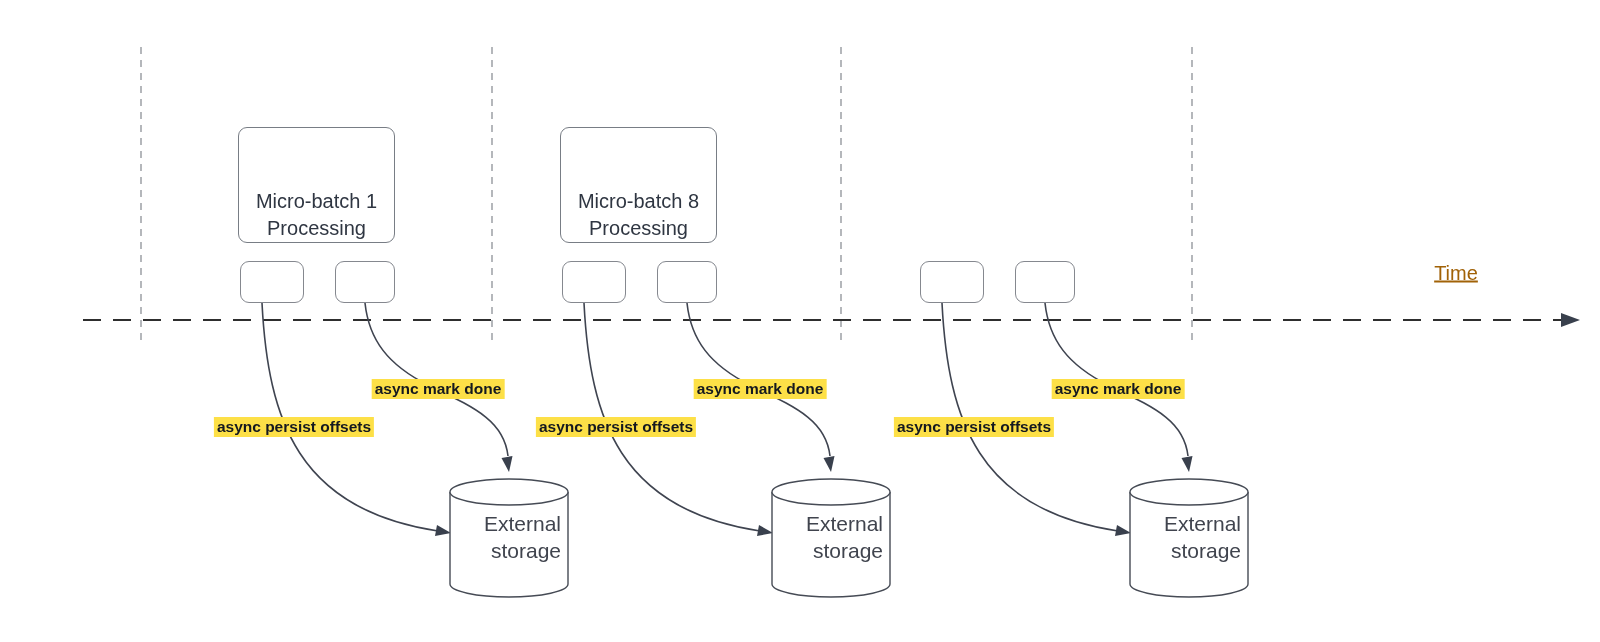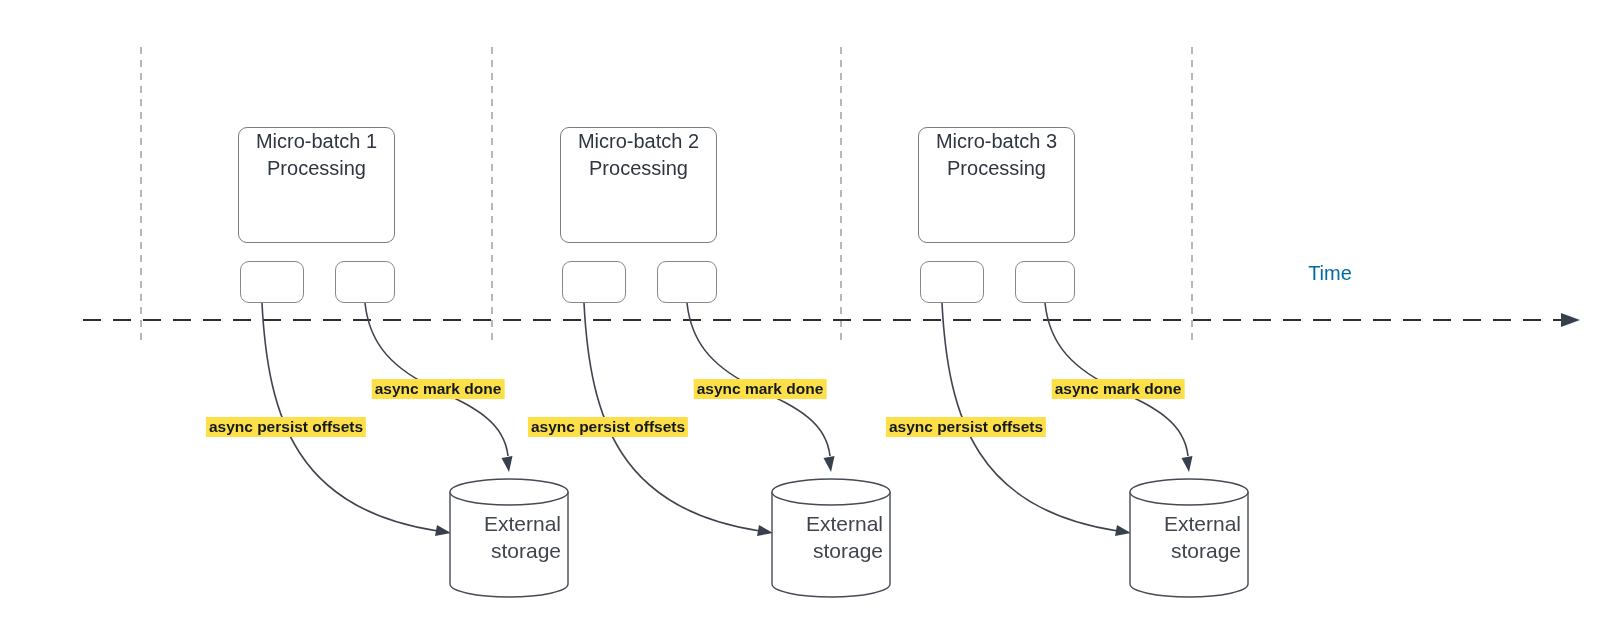--- a/index.html
+++ b/index.html
@@ -48,21 +48,21 @@
   }
   .mbox {
     position: absolute;
     left: 0; top: 127px;
     width: 157px; height: 116px;
     box-sizing: border-box;
     border: 1.4px solid #787d85;
     border-radius: 9px;
     background: #ffffff;
     display: flex;
-    align-items: flex-start;
+    align-items: flex-end;
     justify-content: center;
     text-align: center;
     font-size: 20px;
     line-height: 27px;
     color: #2f3642;
     padding: 0 9px;
   }
   .sbox {
     position: absolute;
     top: 261px;
@@ -77,39 +77,40 @@
   .edge-label {
     position: absolute;
     transform: translate(-50%, -50%);
     white-space: nowrap;
     font-size: 15.5px;
     font-weight: bold;
     color: #14181f;
     background: #fde047;
     padding: 1px 3px;
   }
-  .edge-label.persist { left: 48px; top: 427px; }
+  .edge-label.persist { left: 56px; top: 427px; }
   .edge-label.done { left: 200px; top: 389px; }
   .storage-label {
     position: absolute;
     left: 271px; top: 537px;
     transform: translate(-50%, -50%);
     width: 104px;
     text-align: right;
     font-size: 21px;
     line-height: 27px;
     color: #40444e;
   }
   .time-label {
     position: absolute;
-    left: 1330px; top: 273px;
+    left: 1456px; top: 273px;
     transform: translate(-50%, -50%);
     font-size: 20px;
-    color: #0369a1;
+    color: #a16207;
     white-space: nowrap;
+    text-decoration: underline;
   }
 </style>
 </head>
 <body>
 
 <div class="canvas">
 
   <svg class="layer-svg" viewBox="0 0 1600 642" xmlns="http://www.w3.org/2000/svg">
 
     <line class="guide" x1="141" y1="47" x2="141" y2="341"></line>
@@ -154,33 +155,30 @@
     </div>
     <div class="sbox sbox-a"></div>
     <div class="sbox sbox-b"></div>
     <div class="edge-label persist">async persist offsets</div>
     <div class="edge-label done">async mark done</div>
     <div class="storage-label">External storage</div>
   </div>
 
   <div class="group" style="left:560px">
     <div class="mbox">
-      <span>Micro-batch 2 Processing</span>
+      <span>Micro-batch 8 Processing</span>
     </div>
     <div class="sbox sbox-a"></div>
     <div class="sbox sbox-b"></div>
     <div class="edge-label persist">async persist offsets</div>
     <div class="edge-label done">async mark done</div>
     <div class="storage-label">External storage</div>
   </div>
 
   <div class="group" style="left:918px">
-    <div class="mbox">
-      <span>Micro-batch 3 Processing</span>
-    </div>
     <div class="sbox sbox-a"></div>
     <div class="sbox sbox-b"></div>
     <div class="edge-label persist">async persist offsets</div>
     <div class="edge-label done">async mark done</div>
     <div class="storage-label">External storage</div>
   </div>
 
   <div class="time-label">Time</div>
 
 </div>

